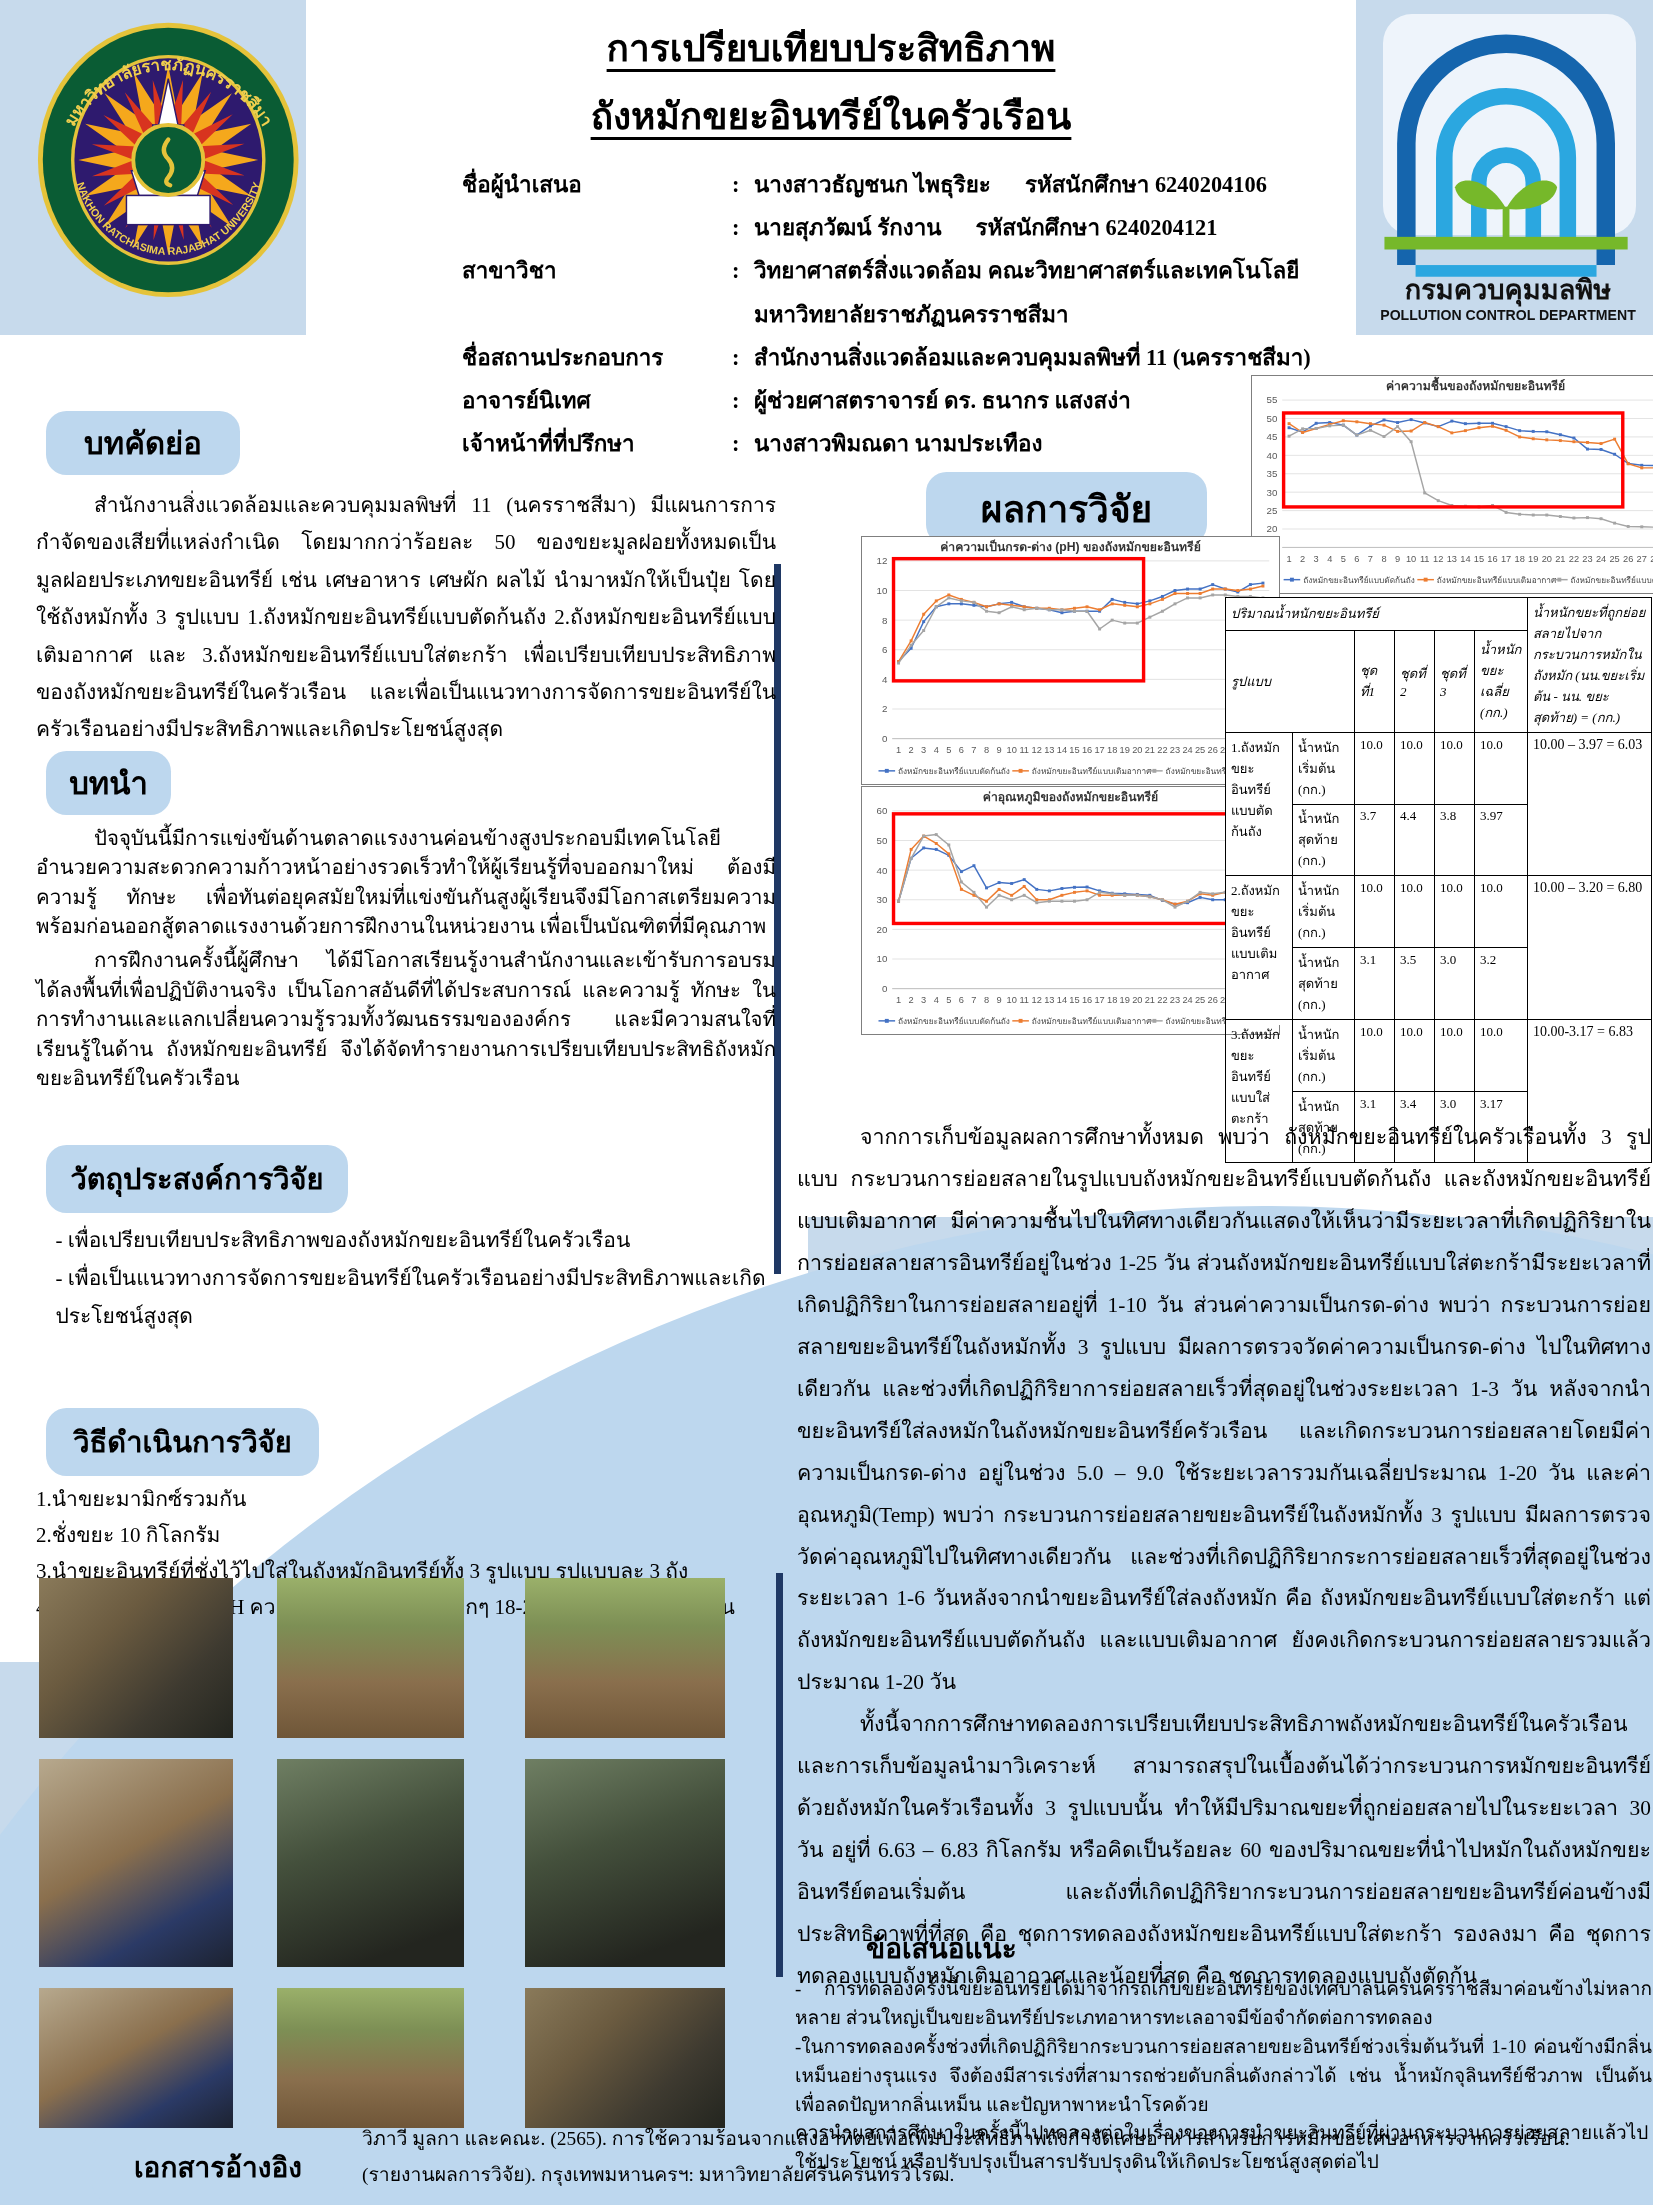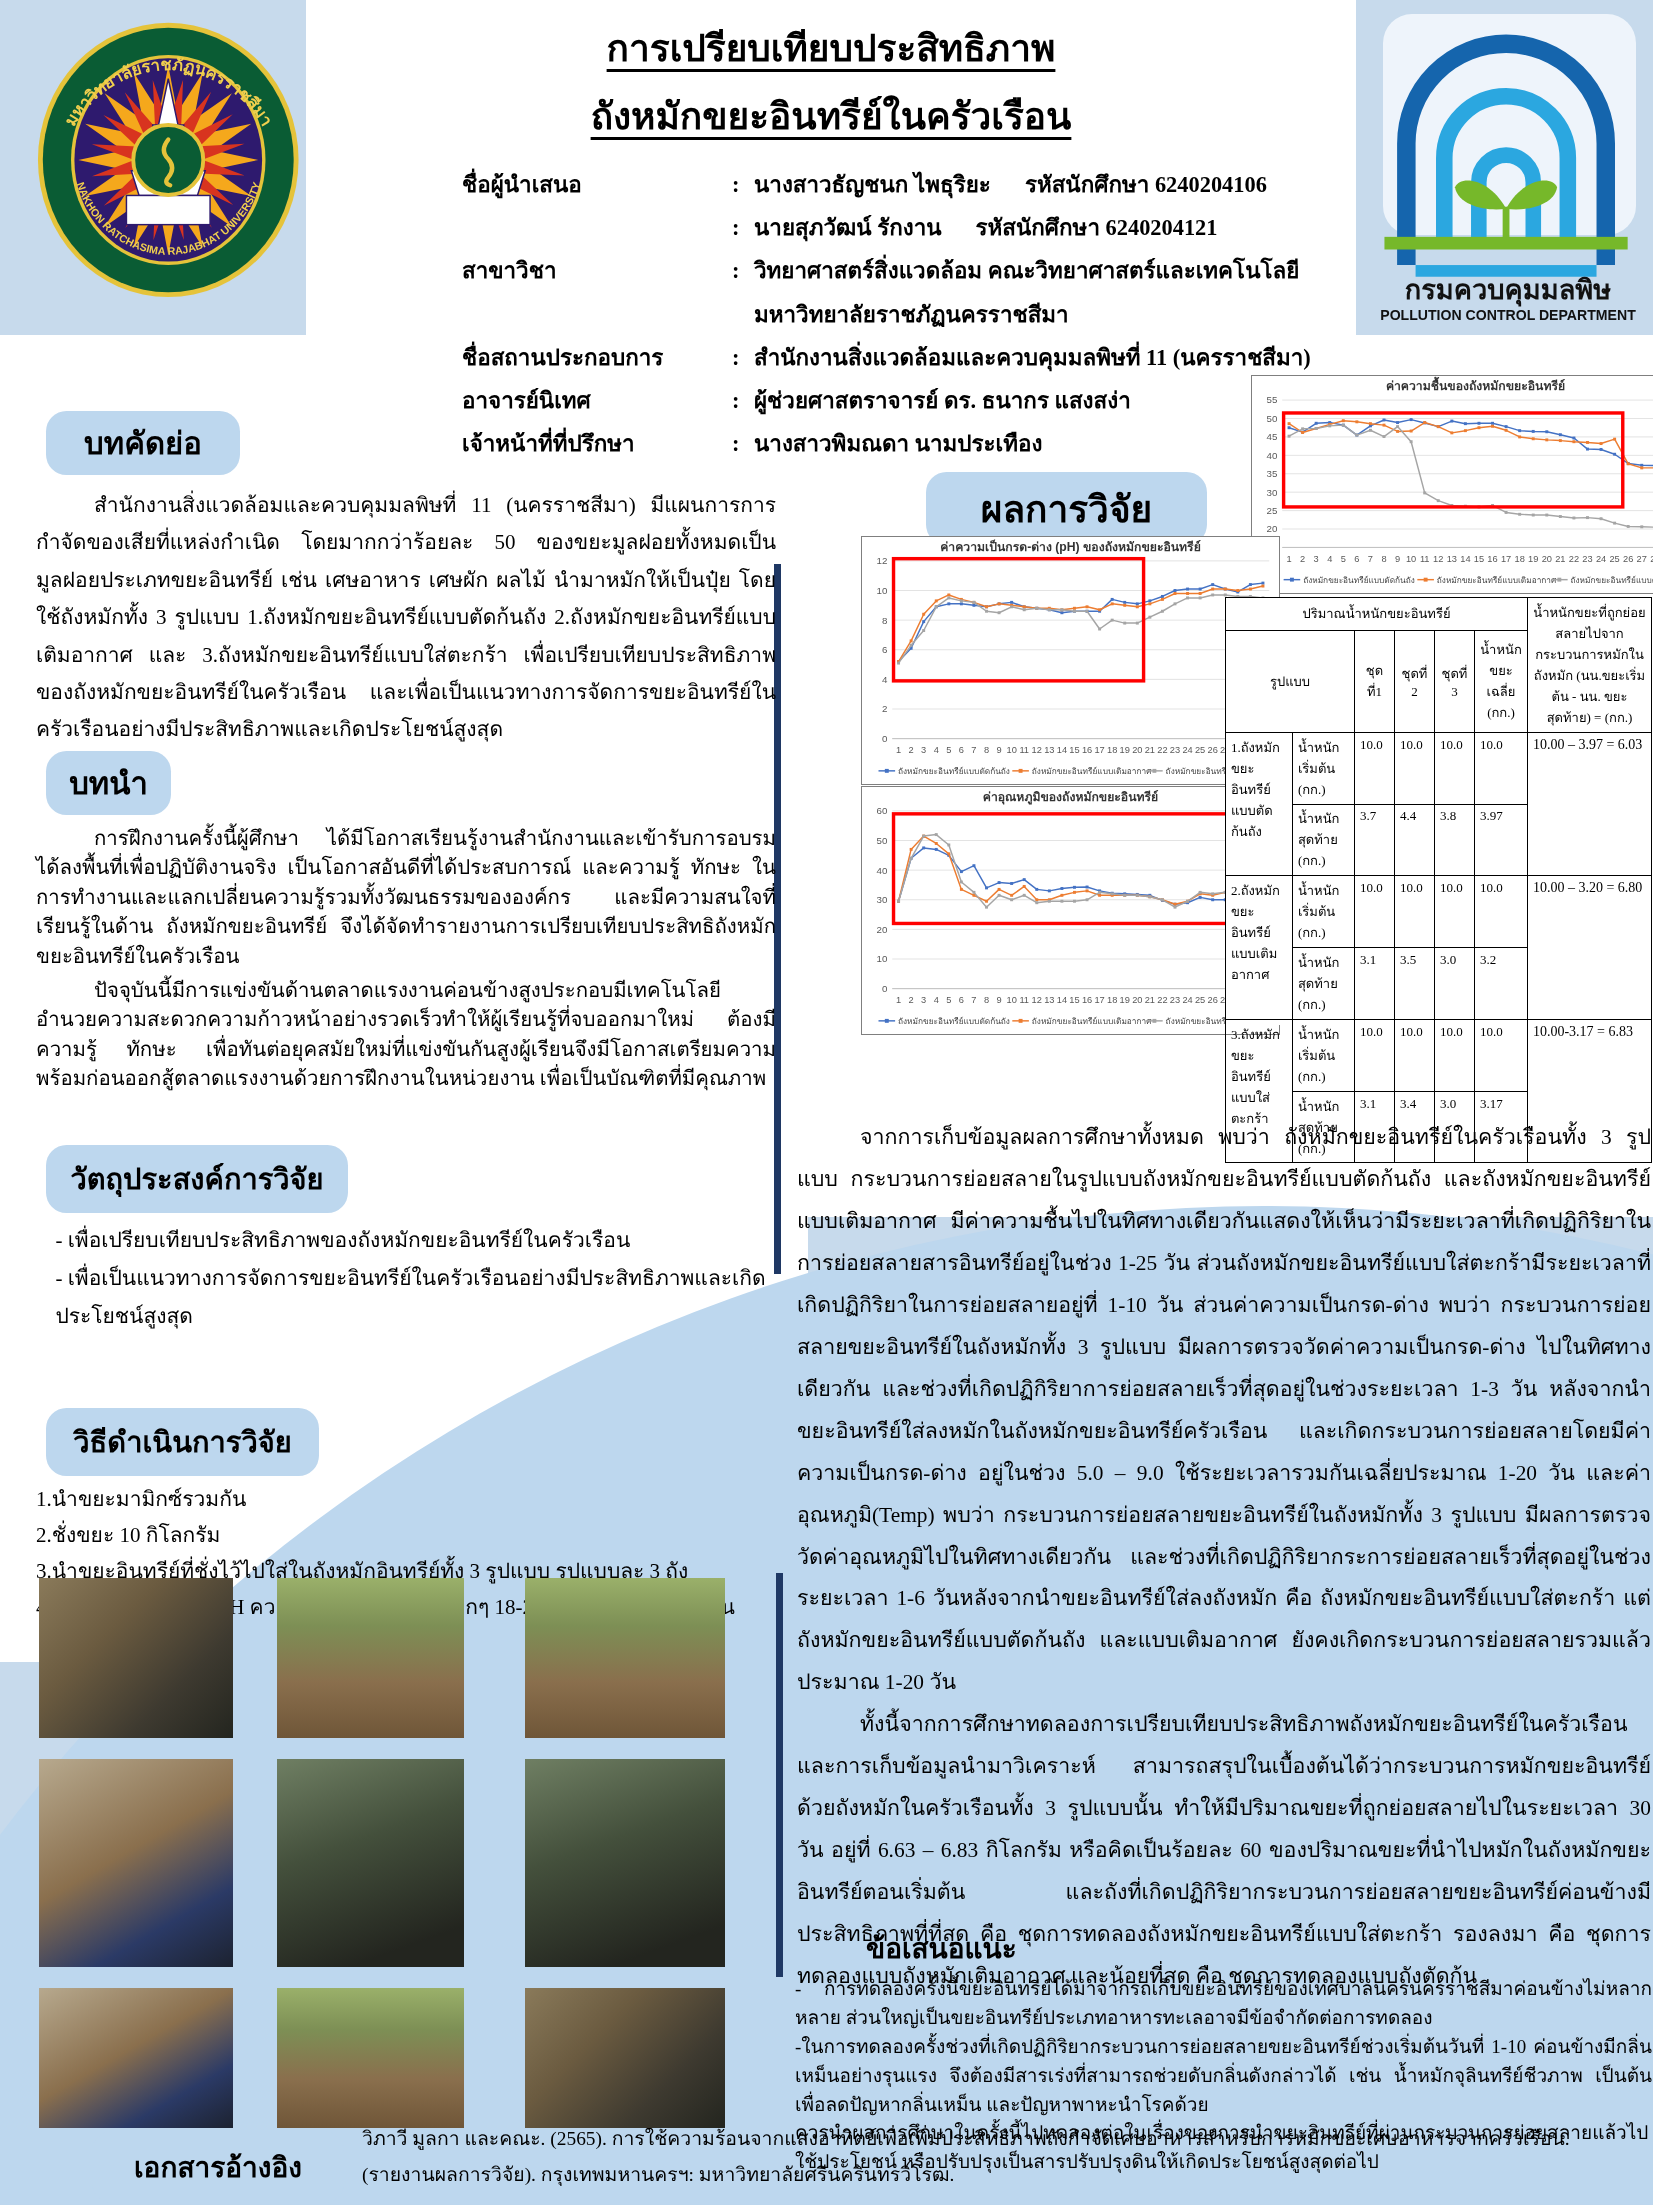--- a/index.html
+++ b/index.html
@@ -53,21 +53,21 @@
 
   
   .card{background:#ffffff;border:1px solid #7f7f7f;margin-left:48px;}
   #card-moisture{left:1203px;top:375px;width:447px;height:217px;}
   #card-ph{left:813px;top:536px;width:417px;height:247px;}
   #card-temp{left:813px;top:786px;width:417px;height:247px;}
   #table-wrap{left:1225px;top:597px;width:427px;height:428px;background:#fff;}
   #table-wrap table{border-collapse:collapse;width:100%;table-layout:fixed;}
   #table-wrap th,#table-wrap td{border:1.5px solid #000;padding:3.9px 4.9px;font-size:13px;font-weight:normal;
        vertical-align:top;text-align:left;overflow:hidden;}
-  #table-wrap th{text-align:center;vertical-align:middle;}
+  #table-wrap th{vertical-align:middle;font-style:italic;}
   #table-wrap td.num{text-align:left;}
   #table-wrap td.result{font-weight:normal;font-size:14px;}
   #table-wrap tr.measure-row td{height:62px;}
 
   
   .photo{position:absolute;}
   .ph-a{background:linear-gradient(135deg,#8a7a5a 0%,#6b5b40 35%,#3e3a30 70%,#23251f 100%);}
   .ph-b{background:linear-gradient(180deg,#9ab06a 0%,#7d8f55 30%,#8a6f4d 65%,#6f5638 100%);}
   .ph-c{background:linear-gradient(160deg,#6f7f63 0%,#44503c 40%,#23251f 85%);}
   .ph-d{background:linear-gradient(150deg,#b7a98e 0%,#8a6f4d 45%,#2b3a66 75%,#1c2230 100%);}
@@ -207,22 +207,22 @@
   <div class="abs badge" id="badge-intro">บทนำ</div>
   <div class="abs badge" id="badge-objectives">วัตถุประสงค์การวิจัย</div>
   <div class="abs badge" id="badge-method">วิธีดำเนินการวิจัย</div>
   <div class="abs badge" id="badge-results">ผลการวิจัย</div>
   <div class="abs badge" id="badge-references">เอกสารอ้างอิง</div>
 
   <div class="abs" id="abstract-body">
     <p>สำนักงานสิ่งแวดล้อมและควบคุมมลพิษที่ 11 (นครราชสีมา)   มีแผนการการกำจัดของเสียที่แหล่งกำเนิด โดยมากกว่าร้อยละ 50 ของขยะมูลฝอยทั้งหมดเป็นมูลฝอยประเภทขยะอินทรีย์ เช่น เศษอาหาร เศษผัก ผลไม้ นำมาหมักให้เป็นปุ๋ย โดยใช้ถังหมักทั้ง 3 รูปแบบ 1.ถังหมักขยะอินทรีย์แบบตัดก้นถัง 2.ถังหมักขยะอินทรีย์แบบเติมอากาศ และ 3.ถังหมักขยะอินทรีย์แบบใส่ตะกร้า เพื่อเปรียบเทียบประสิทธิภาพของถังหมักขยะอินทรีย์ในครัวเรือน และเพื่อเป็นแนวทางการจัดการขยะอินทรีย์ในครัวเรือนอย่างมีประสิทธิภาพและเกิดประโยชน์สูงสุด</p>
   </div>
   <div class="abs" id="intro-body">
+    <p>ปัจจุบันนี้มีการแข่งขันด้านตลาดแรงงานค่อนข้างสูงประกอบมีเทคโนโลยีอำนวยความสะดวกความก้าวหน้าอย่างรวดเร็วทำให้ผู้เรียนรู้ที่จบออกมาใหม่ ต้องมีความรู้ ทักษะ เพื่อทันต่อยุคสมัยใหม่ที่แข่งขันกันสูงผู้เรียนจึงมีโอกาสเตรียมความพร้อมก่อนออกสู้ตลาดแรงงานด้วยการฝึกงานในหน่วยงาน เพื่อเป็นบัณฑิตที่มีคุณภาพ</p>
     <p>การฝึกงานครั้งนี้ผู้ศึกษา ได้มีโอกาสเรียนรู้งานสำนักงานและเข้ารับการอบรม ได้ลงพื้นที่เพื่อปฏิบัติงานจริง เป็นโอกาสอันดีที่ได้ประสบการณ์ และความรู้ ทักษะ ในการทำงานและแลกเปลี่ยนความรู้รวมทั้งวัฒนธรรมขององค์กร และมีความสนใจที่เรียนรู้ในด้าน ถังหมักขยะอินทรีย์ จึงได้จัดทำรายงานการเปรียบเทียบประสิทธิถังหมักขยะอินทรีย์ในครัวเรือน</p>
-    <p>ปัจจุบันนี้มีการแข่งขันด้านตลาดแรงงานค่อนข้างสูงประกอบมีเทคโนโลยีอำนวยความสะดวกความก้าวหน้าอย่างรวดเร็วทำให้ผู้เรียนรู้ที่จบออกมาใหม่ ต้องมีความรู้ ทักษะ เพื่อทันต่อยุคสมัยใหม่ที่แข่งขันกันสูงผู้เรียนจึงมีโอกาสเตรียมความพร้อมก่อนออกสู้ตลาดแรงงานด้วยการฝึกงานในหน่วยงาน เพื่อเป็นบัณฑิตที่มีคุณภาพ</p>
   </div>
   <div class="abs" id="objectives-list">
     <div>-   เพื่อเปรียบเทียบประสิทธิภาพของถังหมักขยะอินทรีย์ในครัวเรือน</div>
     <div>-   เพื่อเป็นแนวทางการจัดการขยะอินทรีย์ในครัวเรือนอย่างมีประสิทธิภาพและเกิดประโยชน์สูงสุด</div>
   </div>
   <div class="abs" id="method-list">
     <div>1.นำขยะมามิกซ์รวมกัน</div>
     <div>2.ชั่งขยะ 10 กิโลกรัม</div>
     <div>3.นำขยะอินทรีย์ที่ชั่งไว้ไปใส่ในถังหมักอินทรีย์ทั้ง 3 รูปแบบ รูปแบบละ 3 ถัง</div>
     <div>4.ทำการตรวจวัดค่า pH ความชื้น และอุณหภูมิ ทุกๆ 18-24 ชม. ระยะเวลา 30 วัน</div>

